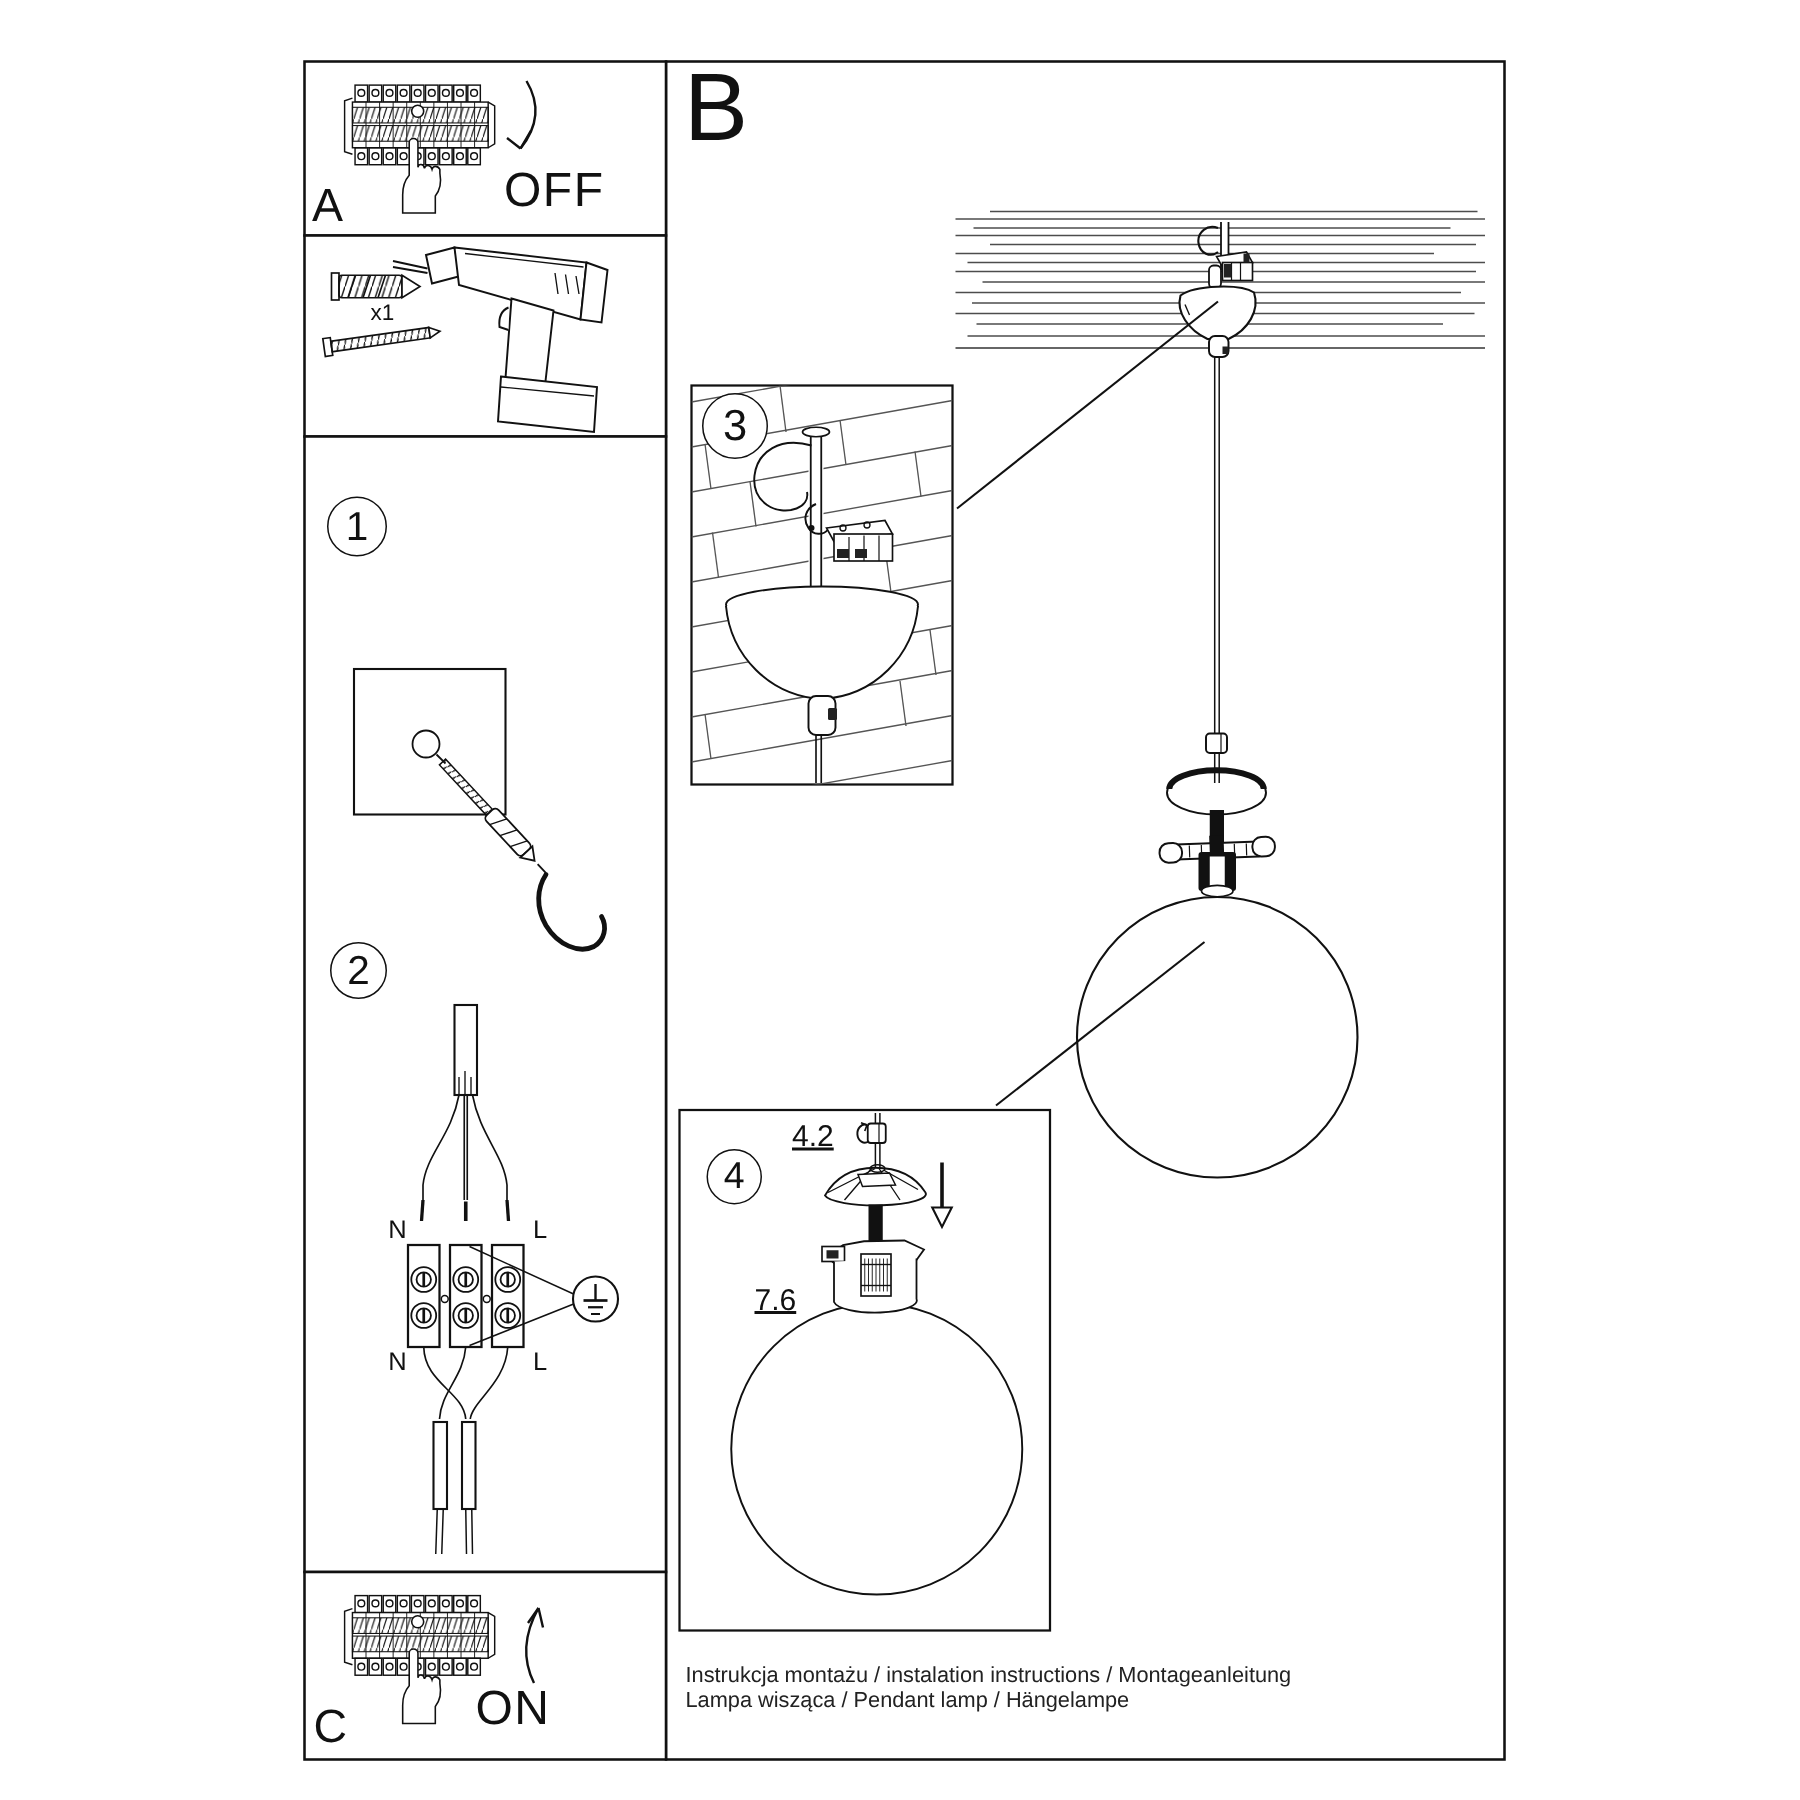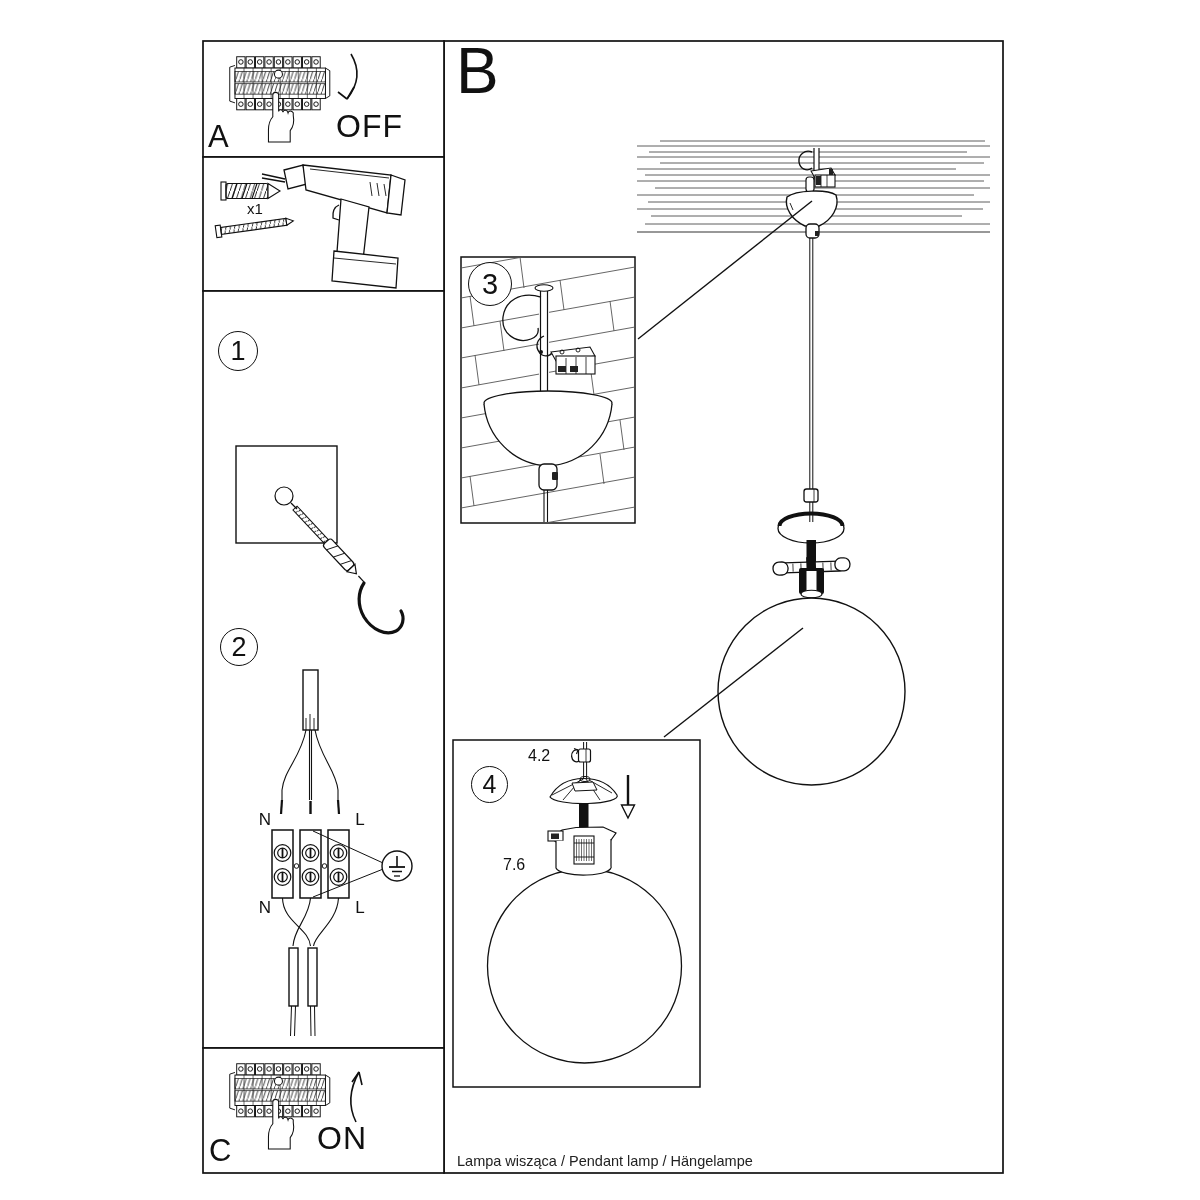--- a/index.html
+++ b/index.html
@@ -5,21 +5,21 @@
   html,body{margin:0;padding:0;background:#fff;}
   .page{position:relative;width:1200px;height:1200px;background:#fff;overflow:hidden;
         font-family:"Liberation Sans",sans-serif;color:#111;}
   .art{position:absolute;left:0;top:0;}
   .lbl{position:absolute;white-space:nowrap;color:#111;}
   .lbl-A,.lbl-C{font-size:31px;line-height:31px;}
   .lbl-OFF,.lbl-ON{font-size:32px;line-height:27px;letter-spacing:1px;}
   .lbl-B{font-size:64px;line-height:62px;}
   .lbl-x1{font-size:15px;text-align:right;}
   .lbl-NL{font-size:17px;line-height:18px;width:18px;text-align:center;}
-  .lbl-part{font-size:16px;}
+  .lbl-part{font-size:20px;text-decoration:underline;}
   .circle-num{position:absolute;border:1.8px solid #111;border-radius:50%;background:#fff;
       display:flex;align-items:center;justify-content:center;}
   .cn1{left:218px;top:331px;width:38px;height:38px;font-size:27px;}
   .cn2{left:220px;top:628px;width:36px;height:36px;font-size:27px;}
   .cn3{left:468px;top:262px;width:42px;height:42px;font-size:29px;}
   .cn4{left:471px;top:766px;width:35px;height:35px;font-size:25px;}
   .footer-line{position:absolute;left:457px;font-size:14.5px;line-height:19px;color:#222;}
 </style>
 </head>
 <body>
@@ -389,15 +389,16 @@
 <div class="lbl lbl-B" style="left:456px;top:40px">B</div>
 <div class="circle-num cn3">
       <span>3</span>
     </div>
 <div class="circle-num cn4">
       <span>4</span>
     </div>
 <div class="lbl lbl-part" style="left:528px;top:747px">4.2</div>
 <div class="lbl lbl-part" style="left:503px;top:856px">7.6</div>
 
-<div class="footer-line" style="top:1152px">Lampa wisząca / Pendant lamp / Hängelampe</div>
+<div class="footer-line" style="top:1108px">Instrukcja montażu / instalation instructions / Montageanleitung</div>
+<div class="footer-line" style="top:1125px">Lampa wisząca / Pendant lamp / Hängelampe</div>
 
 </div>
 
 </body></html>

